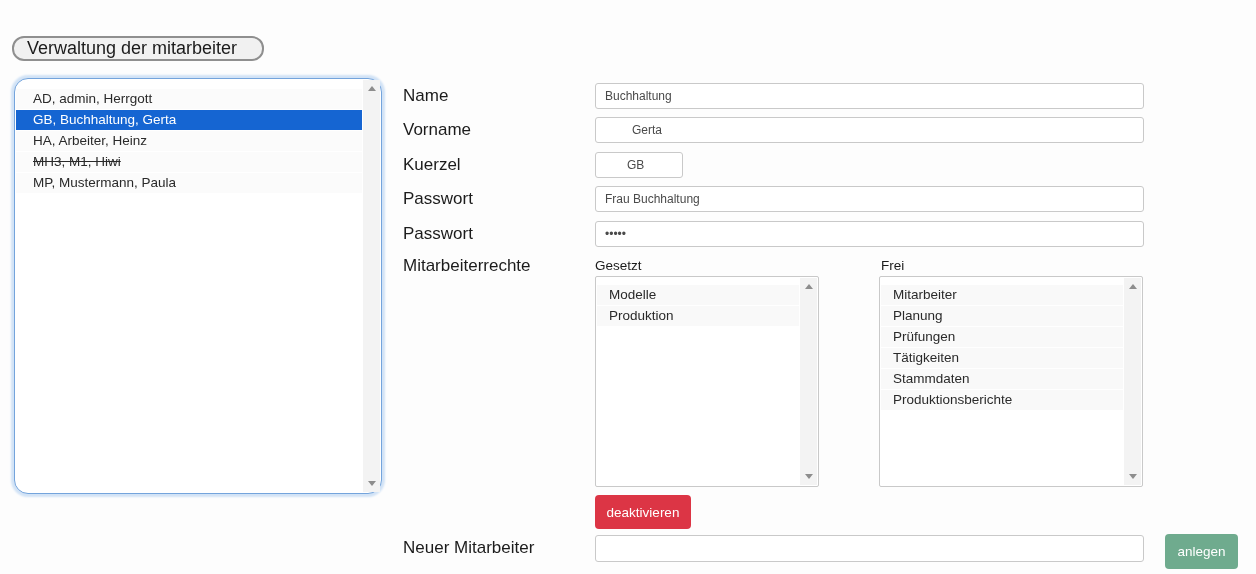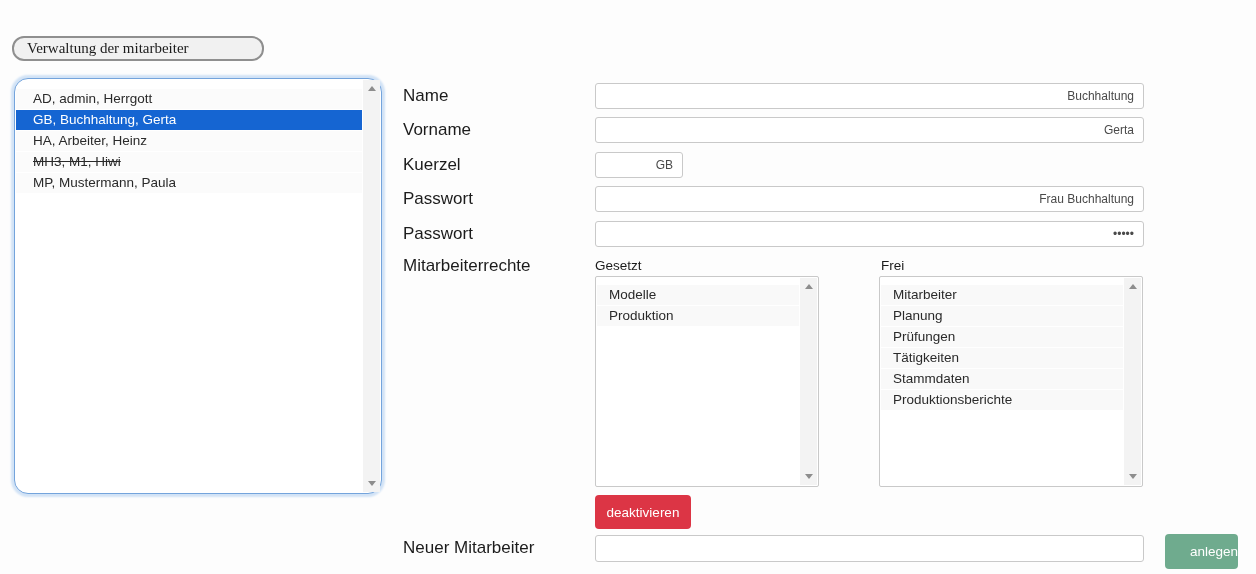--- a/index.html
+++ b/index.html
@@ -12,25 +12,24 @@
   }
   .abs { position: absolute; }
 
   
   .title-box {
     left: 12px; top: 36px;
     width: 252px; height: 25px;
     border: 2px solid #8f8f8f;
     border-radius: 12px;
     background: #f1f1f1;
-    font-size: 15px;
+    font-size: 18px;
     color: #1b1b1b;
     line-height: 21px;
     padding-left: 13px;
-    font-family: Liberation Serif, serif;
   }
 
   
   .employee-list {
     left: 14px; top: 78px;
     width: 368px; height: 416px;
     background: #ffffff;
     border: 1px solid #74a4dc;
     border-radius: 14px;
     box-shadow: 0 0 2px 3px #d2e3f6;
@@ -84,21 +83,20 @@
     left: 595px;
     width: 549px; height: 26px;
     border: 1px solid #c9c9c9;
     border-radius: 3px;
     background: #ffffff;
     font-family: "Liberation Sans", sans-serif;
     font-size: 12px;
     color: #4a4a4a;
     padding: 0 9px;
     outline: none;
-    text-align: right;
   }
   .tinput.small { width: 88px; padding-left: 31px; }
 
   
   .sublabel {
     font-size: 13.5px;
     color: #1c1c1c;
     line-height: 16px;
     top: 258px;
   }
@@ -136,21 +134,20 @@
   }
   .btn-danger {
     left: 595px; top: 495px;
     width: 96px; height: 34px;
     background: #dc3545;
   }
   .btn-success {
     left: 1165px; top: 534px;
     width: 73px; height: 35px;
     background: #6fab8e;
-    text-align: right;
   }
 </style>
 </head>
 <body>
 
 <div class="abs title-box">Verwaltung der mitarbeiter</div>
 
 <div class="abs employee-list">
   <div class="employee-items">
     <div class="lrow">AD, admin, Herrgott</div>

